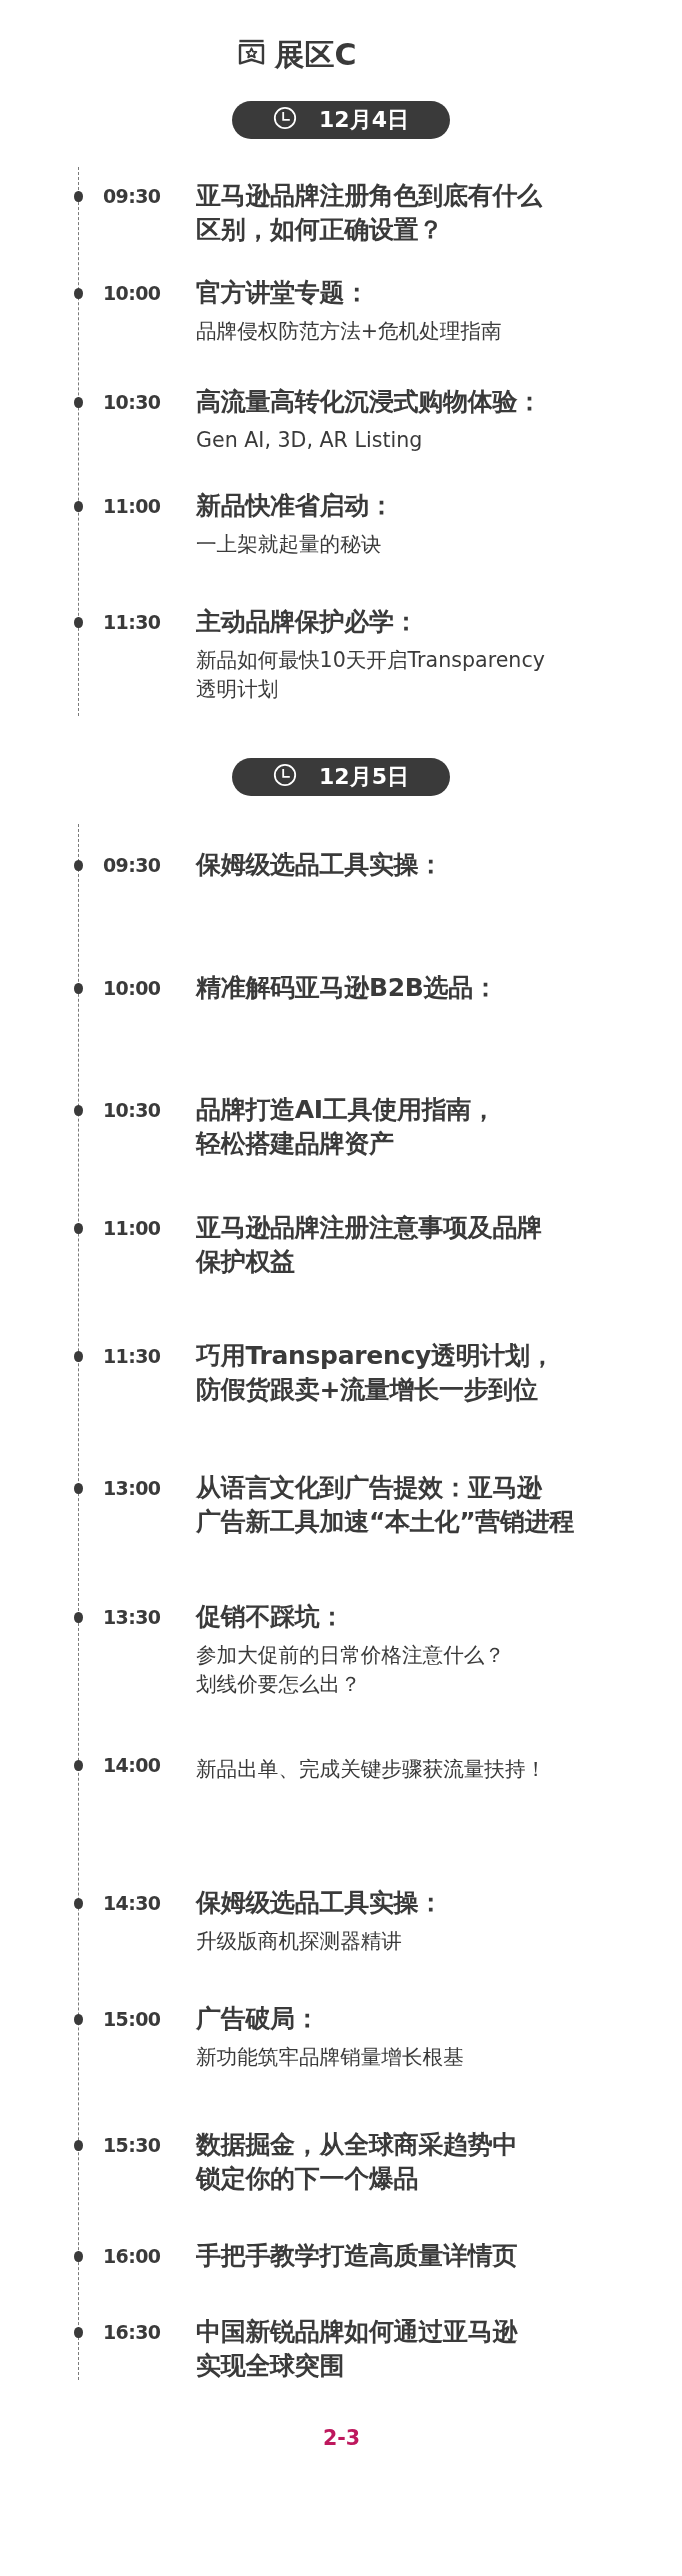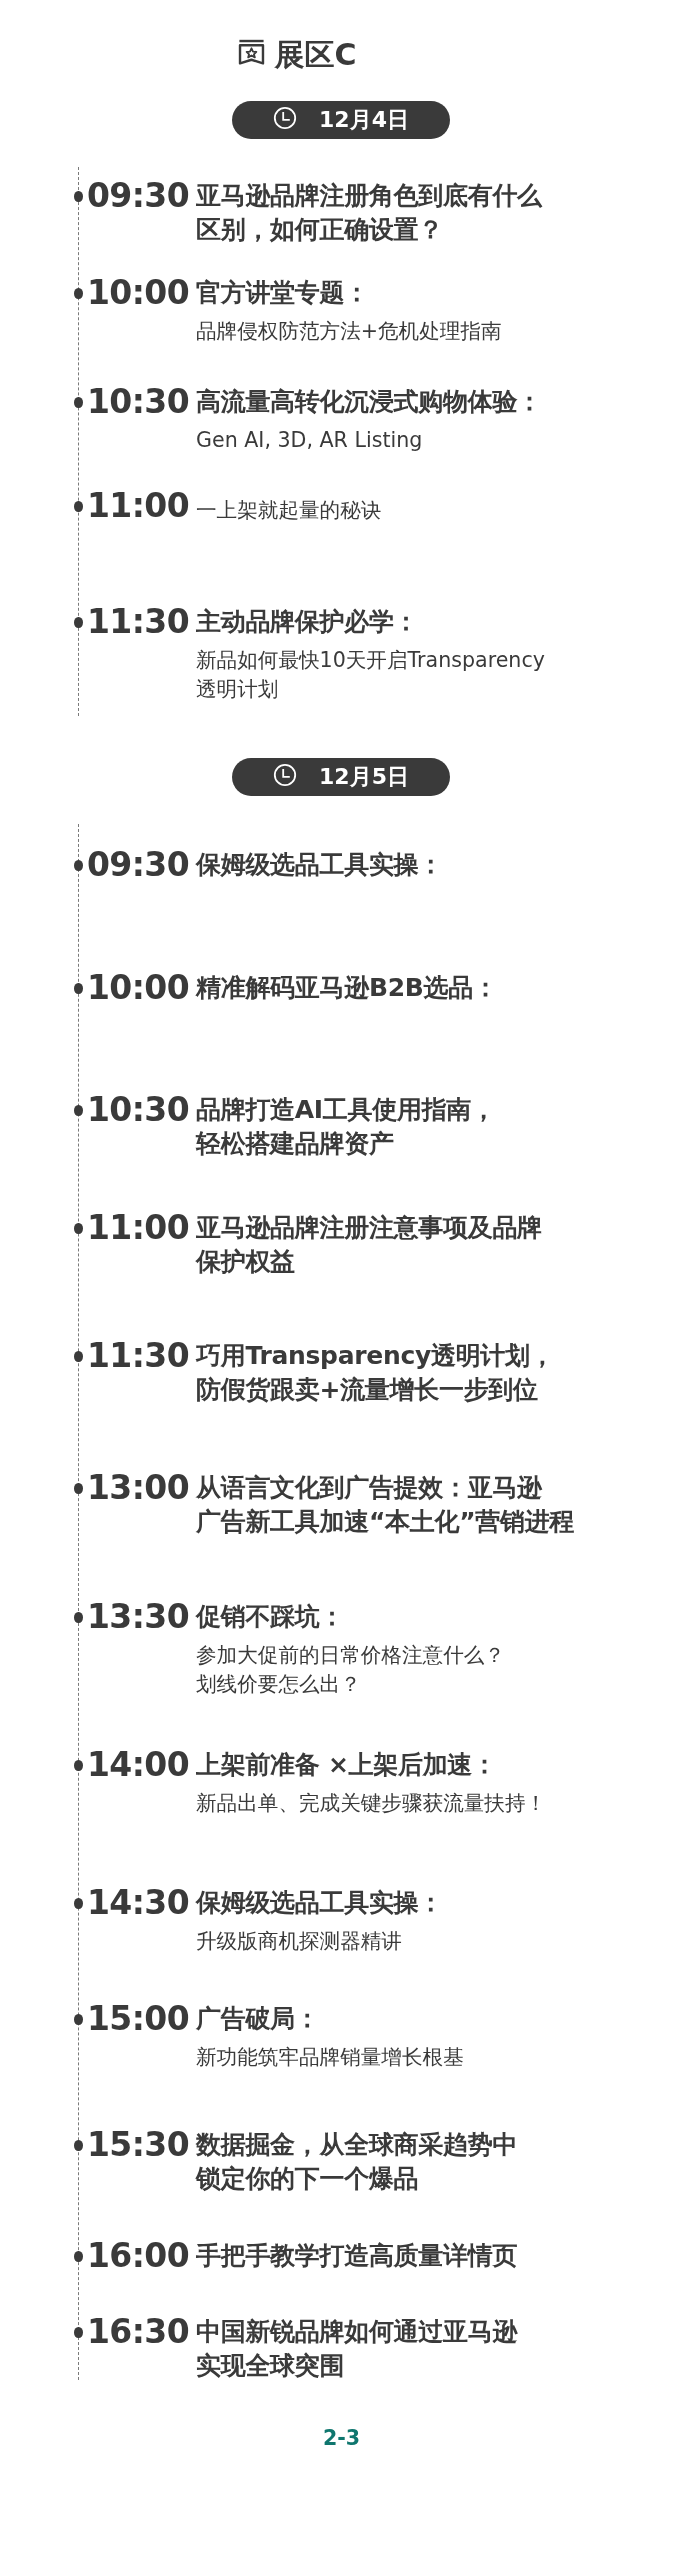--- a/index.html
+++ b/index.html
@@ -24,35 +24,35 @@
   .timeline-line {
     position: absolute; left: 78px; width: 0;
     border-left: 1.2px dashed #7a7a7a;
   }
   .entry { position: absolute; left: 67px; width: 601px; }
   .dot {
     position: absolute; left: 7.3px; width: 8.5px; height: 11px;
     background: #3a3a3a; border-radius: 50%;
   }
   .time {
-    position: absolute; left: 20px; font-size: 33px; font-weight: bold;
+    position: absolute; left: 36px; font-size: 19px; font-weight: bold;
     color: #3a3a3a; letter-spacing: -0.6px; line-height: 34px;
   }
   .content { position: absolute; left: 129px; width: 485px; }
   .headline {
     font-size: 25px; font-weight: bold; line-height: 34px; color: #3a3a3a;
     white-space: pre-line; letter-spacing: -0.3px;
   }
   .sub {
     font-size: 20.6px; line-height: 29px; color: #3a3a3a; margin-top: 7.3px;
     white-space: pre-line;
   }
   .page-num {
     position: absolute; top: 2426px; left: 0; width: 683px; text-align: center;
-    font-size: 20.6px; font-weight: bold; color: #0f766e;
+    font-size: 20.6px; font-weight: bold; color: #be185d;
   }
 </style>
 </head>
 <body>
 
 <div class="title">
   <span>
     <svg viewBox="0 0 48 48" fill="none" stroke="#3a3a3a" stroke-width="4">
       <line x1="4" y1="5" x2="44" y2="5"></line>
       <path d="M5 12 H43 V42 L24 36 L5 42 Z" stroke-linejoin="round"></path>
@@ -94,20 +94,21 @@
   <div class="time">10:30</div>
   <div class="content">
     <div class="headline">高流量高转化沉浸式购物体验：</div>
     <div class="sub">Gen AI, 3D, AR Listing</div>
   </div>
 </div>
 <div class="entry" style="top:489px;">
   <div class="dot" style="top:11.5px;"></div>
   <div class="time">11:00</div>
   <div class="content">
+    <div class="headline">新品快准省启动：</div>
     <div class="sub">一上架就起量的秘诀</div>
   </div>
 </div>
 <div class="entry" style="top:605px;">
   <div class="dot" style="top:11.5px;"></div>
   <div class="time">11:30</div>
   <div class="content">
     <div class="headline">主动品牌保护必学：</div>
     <div class="sub">新品如何最快10天开启Transparency
 透明计划</div>
@@ -177,21 +178,20 @@
   <div class="content">
     <div class="headline">促销不踩坑：</div>
     <div class="sub">参加大促前的日常价格注意什么？
 划线价要怎么出？</div>
   </div>
 </div>
 <div class="entry" style="top:1748px;">
   <div class="dot" style="top:11.5px;"></div>
   <div class="time">14:00</div>
   <div class="content">
-    <div class="headline">上架前准备 ×上架后加速：</div>
     <div class="sub">新品出单、完成关键步骤获流量扶持！</div>
   </div>
 </div>
 <div class="entry" style="top:1886px;">
   <div class="dot" style="top:11.5px;"></div>
   <div class="time">14:30</div>
   <div class="content">
     <div class="headline">保姆级选品工具实操：</div>
     <div class="sub">升级版商机探测器精讲</div>
   </div>

